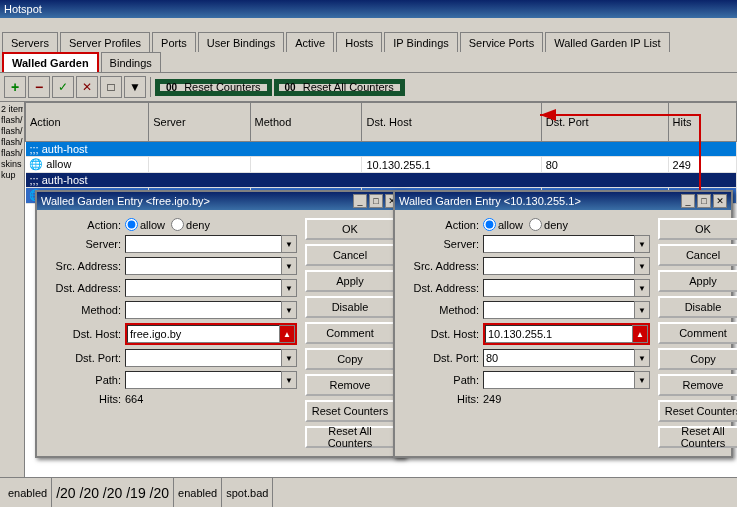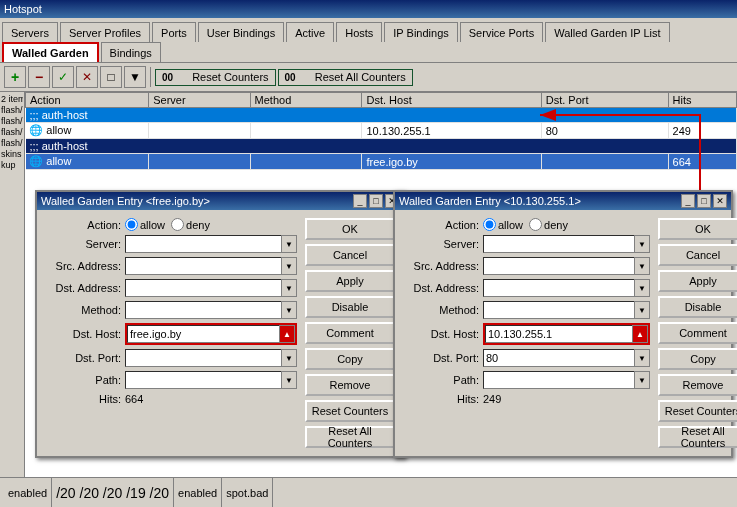--- a/index.html
+++ b/index.html
@@ -22,21 +22,21 @@
       display: flex;
       align-items: center;
       height: 18px;
     }
 
     
     .tab-bar {
       background: #d4d0c8;
       display: flex;
       align-items: flex-end;
-      padding: 4px 2px 0 2px;
+      padding: 14px 2px 0 2px;
       border-bottom: 1px solid #808080;
       flex-wrap: wrap;
     }
 
     .tab {
       padding: 2px 8px;
       font-size: 11px;
       background: #d4d0c8;
       border: 1px solid #808080;
       border-bottom: none;
@@ -76,27 +76,27 @@
       display: flex;
       align-items: center;
       justify-content: center;
       cursor: pointer;
       font-size: 12px;
     }
 
     .toolbar-text-btn {
       height: 17px;
       background: #d4d0c8;
-      border: 1px solid #14532d;
+      border: 5px solid #14532d;
       display: flex;
       align-items: center;
       padding: 0 6px;
       cursor: pointer;
       font-size: 11px;
-      gap: 18px;
+      gap: 6px;
       white-space: nowrap;
     }
 
     .toolbar-sep {
       width: 1px;
       height: 20px;
       background: #808080;
       margin: 0 2px;
     }
 
@@ -141,21 +141,21 @@
       border-collapse: collapse;
       font-size: 11px;
     }
 
     table thead tr {
       background: #d4d0c8;
     }
 
     table thead th {
       border: 1px solid #808080;
-      padding: 1px 4px;
+      padding: 13px 4px;
       text-align: left;
       font-weight: normal;
       white-space: nowrap;
     }
 
     table tbody tr {
       border-bottom: 1px solid #e0e0e0;
     }
 
     table tbody tr.section-header {

